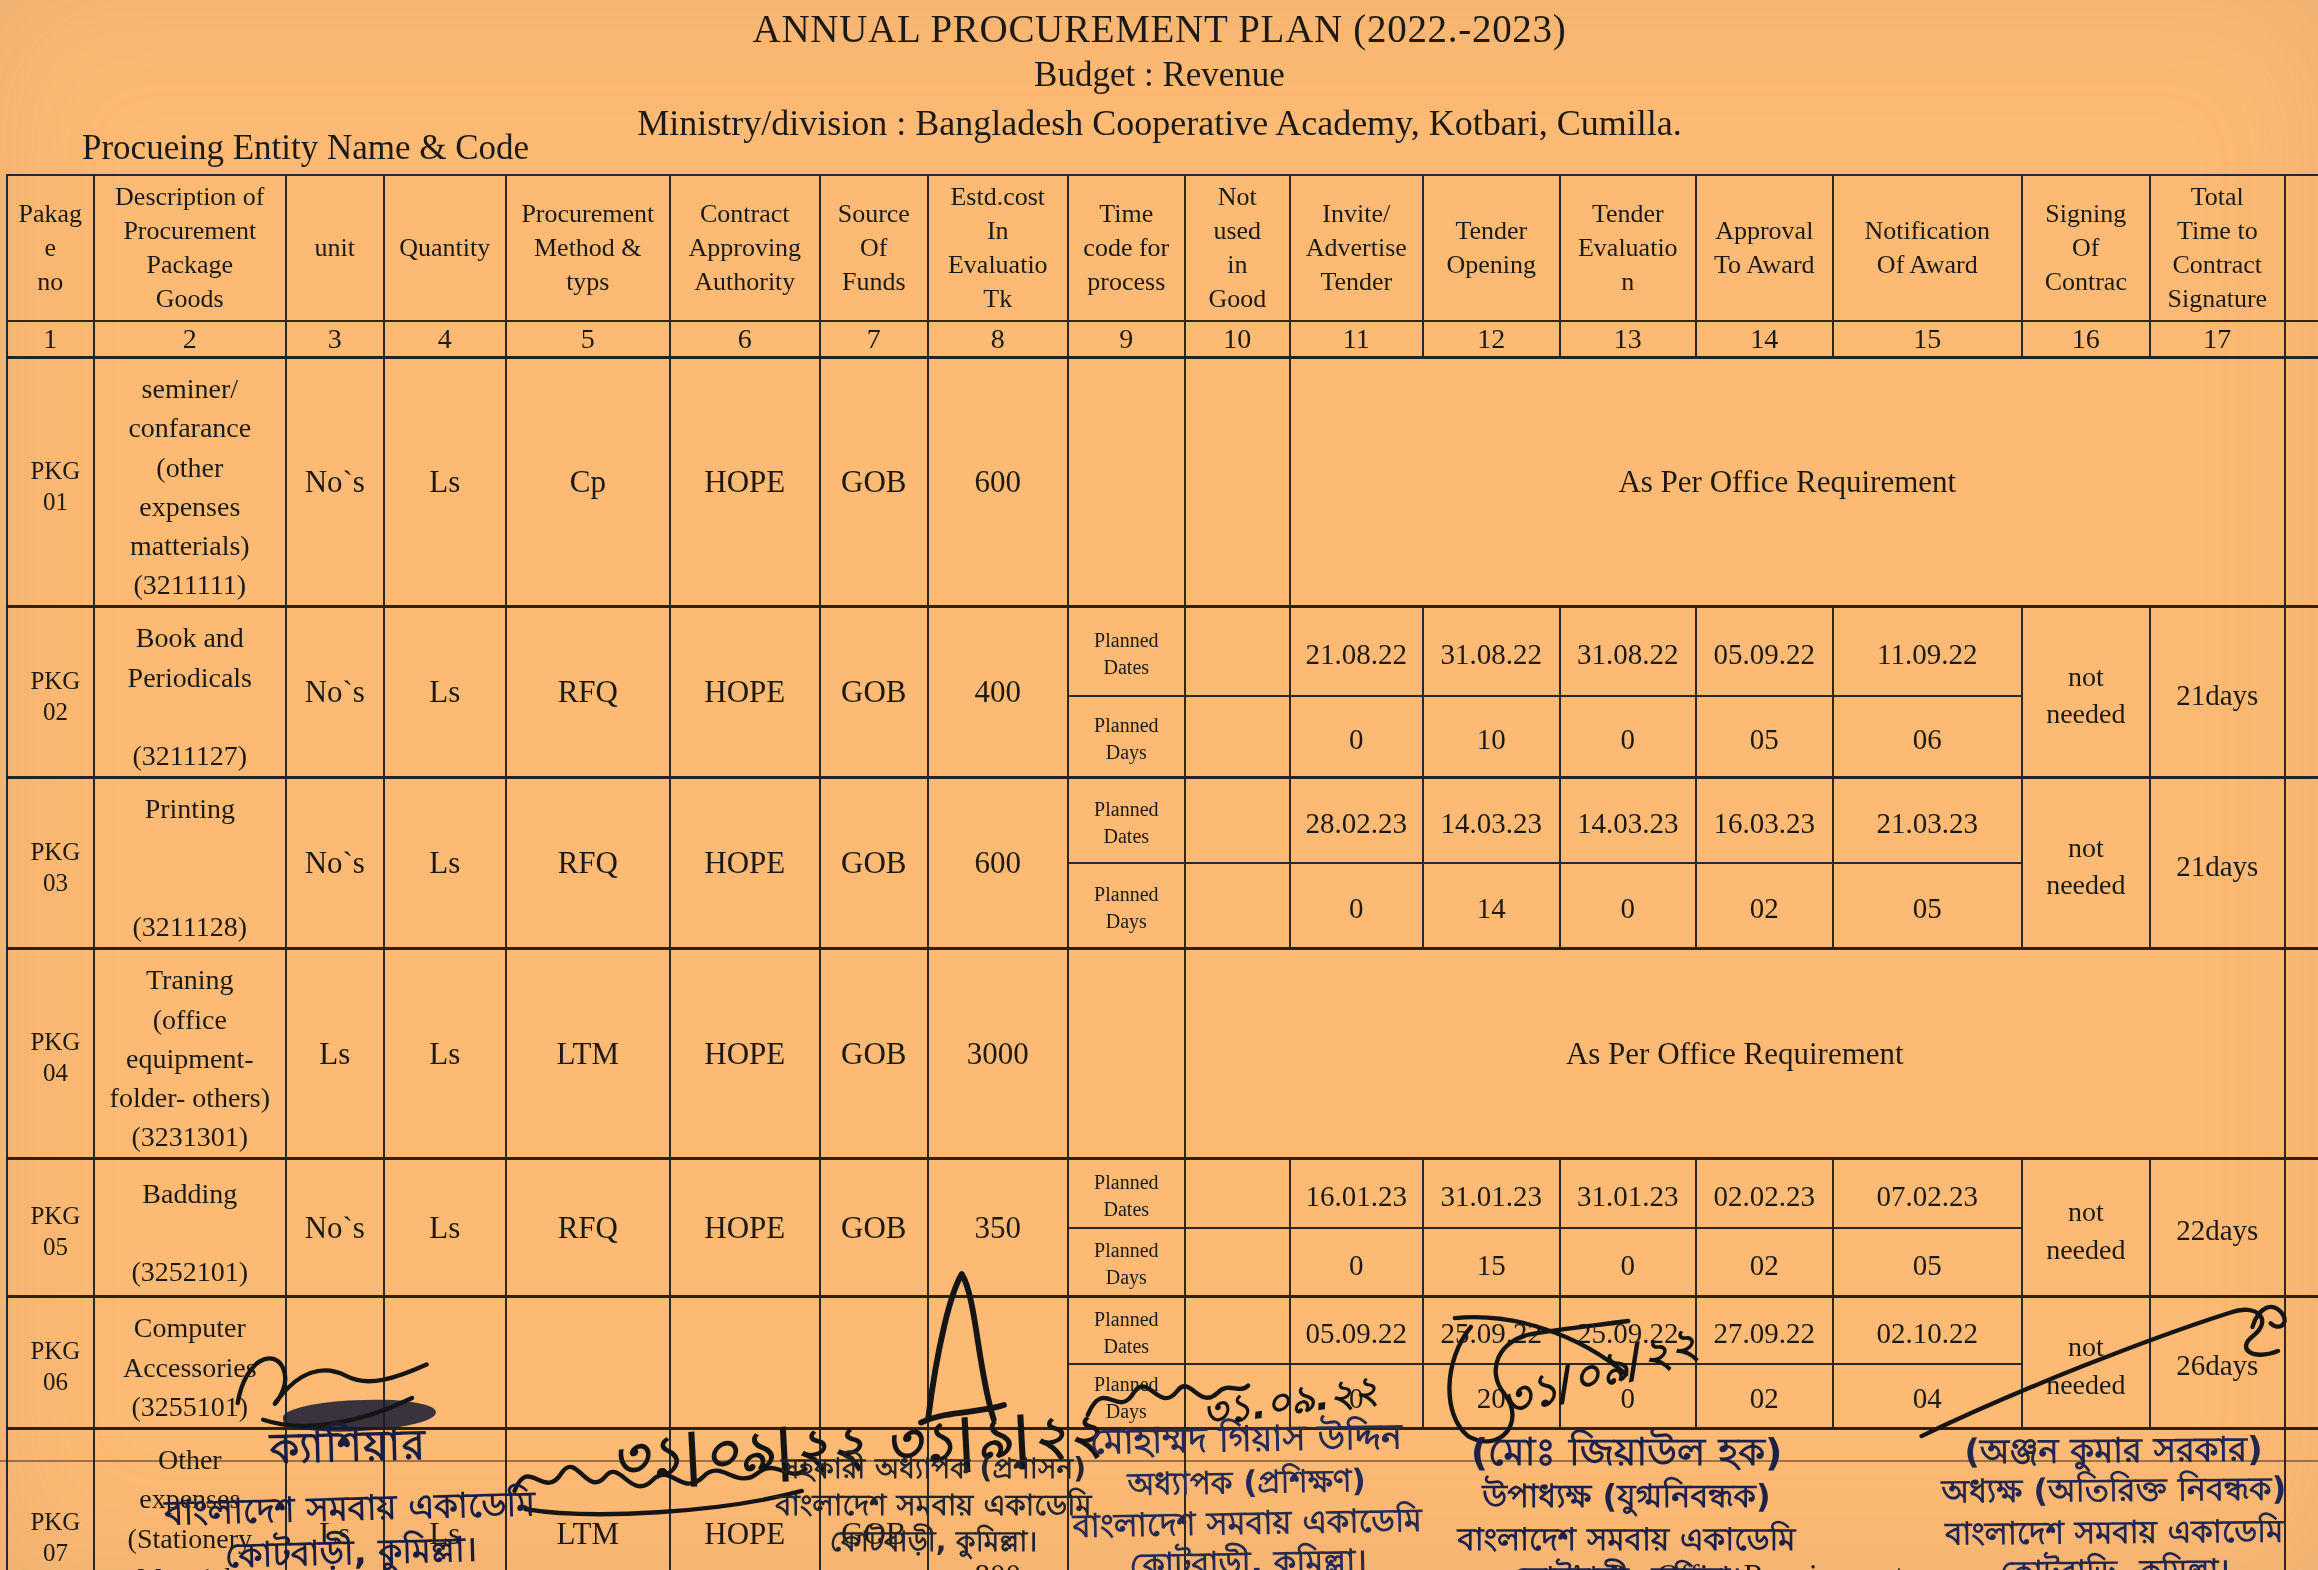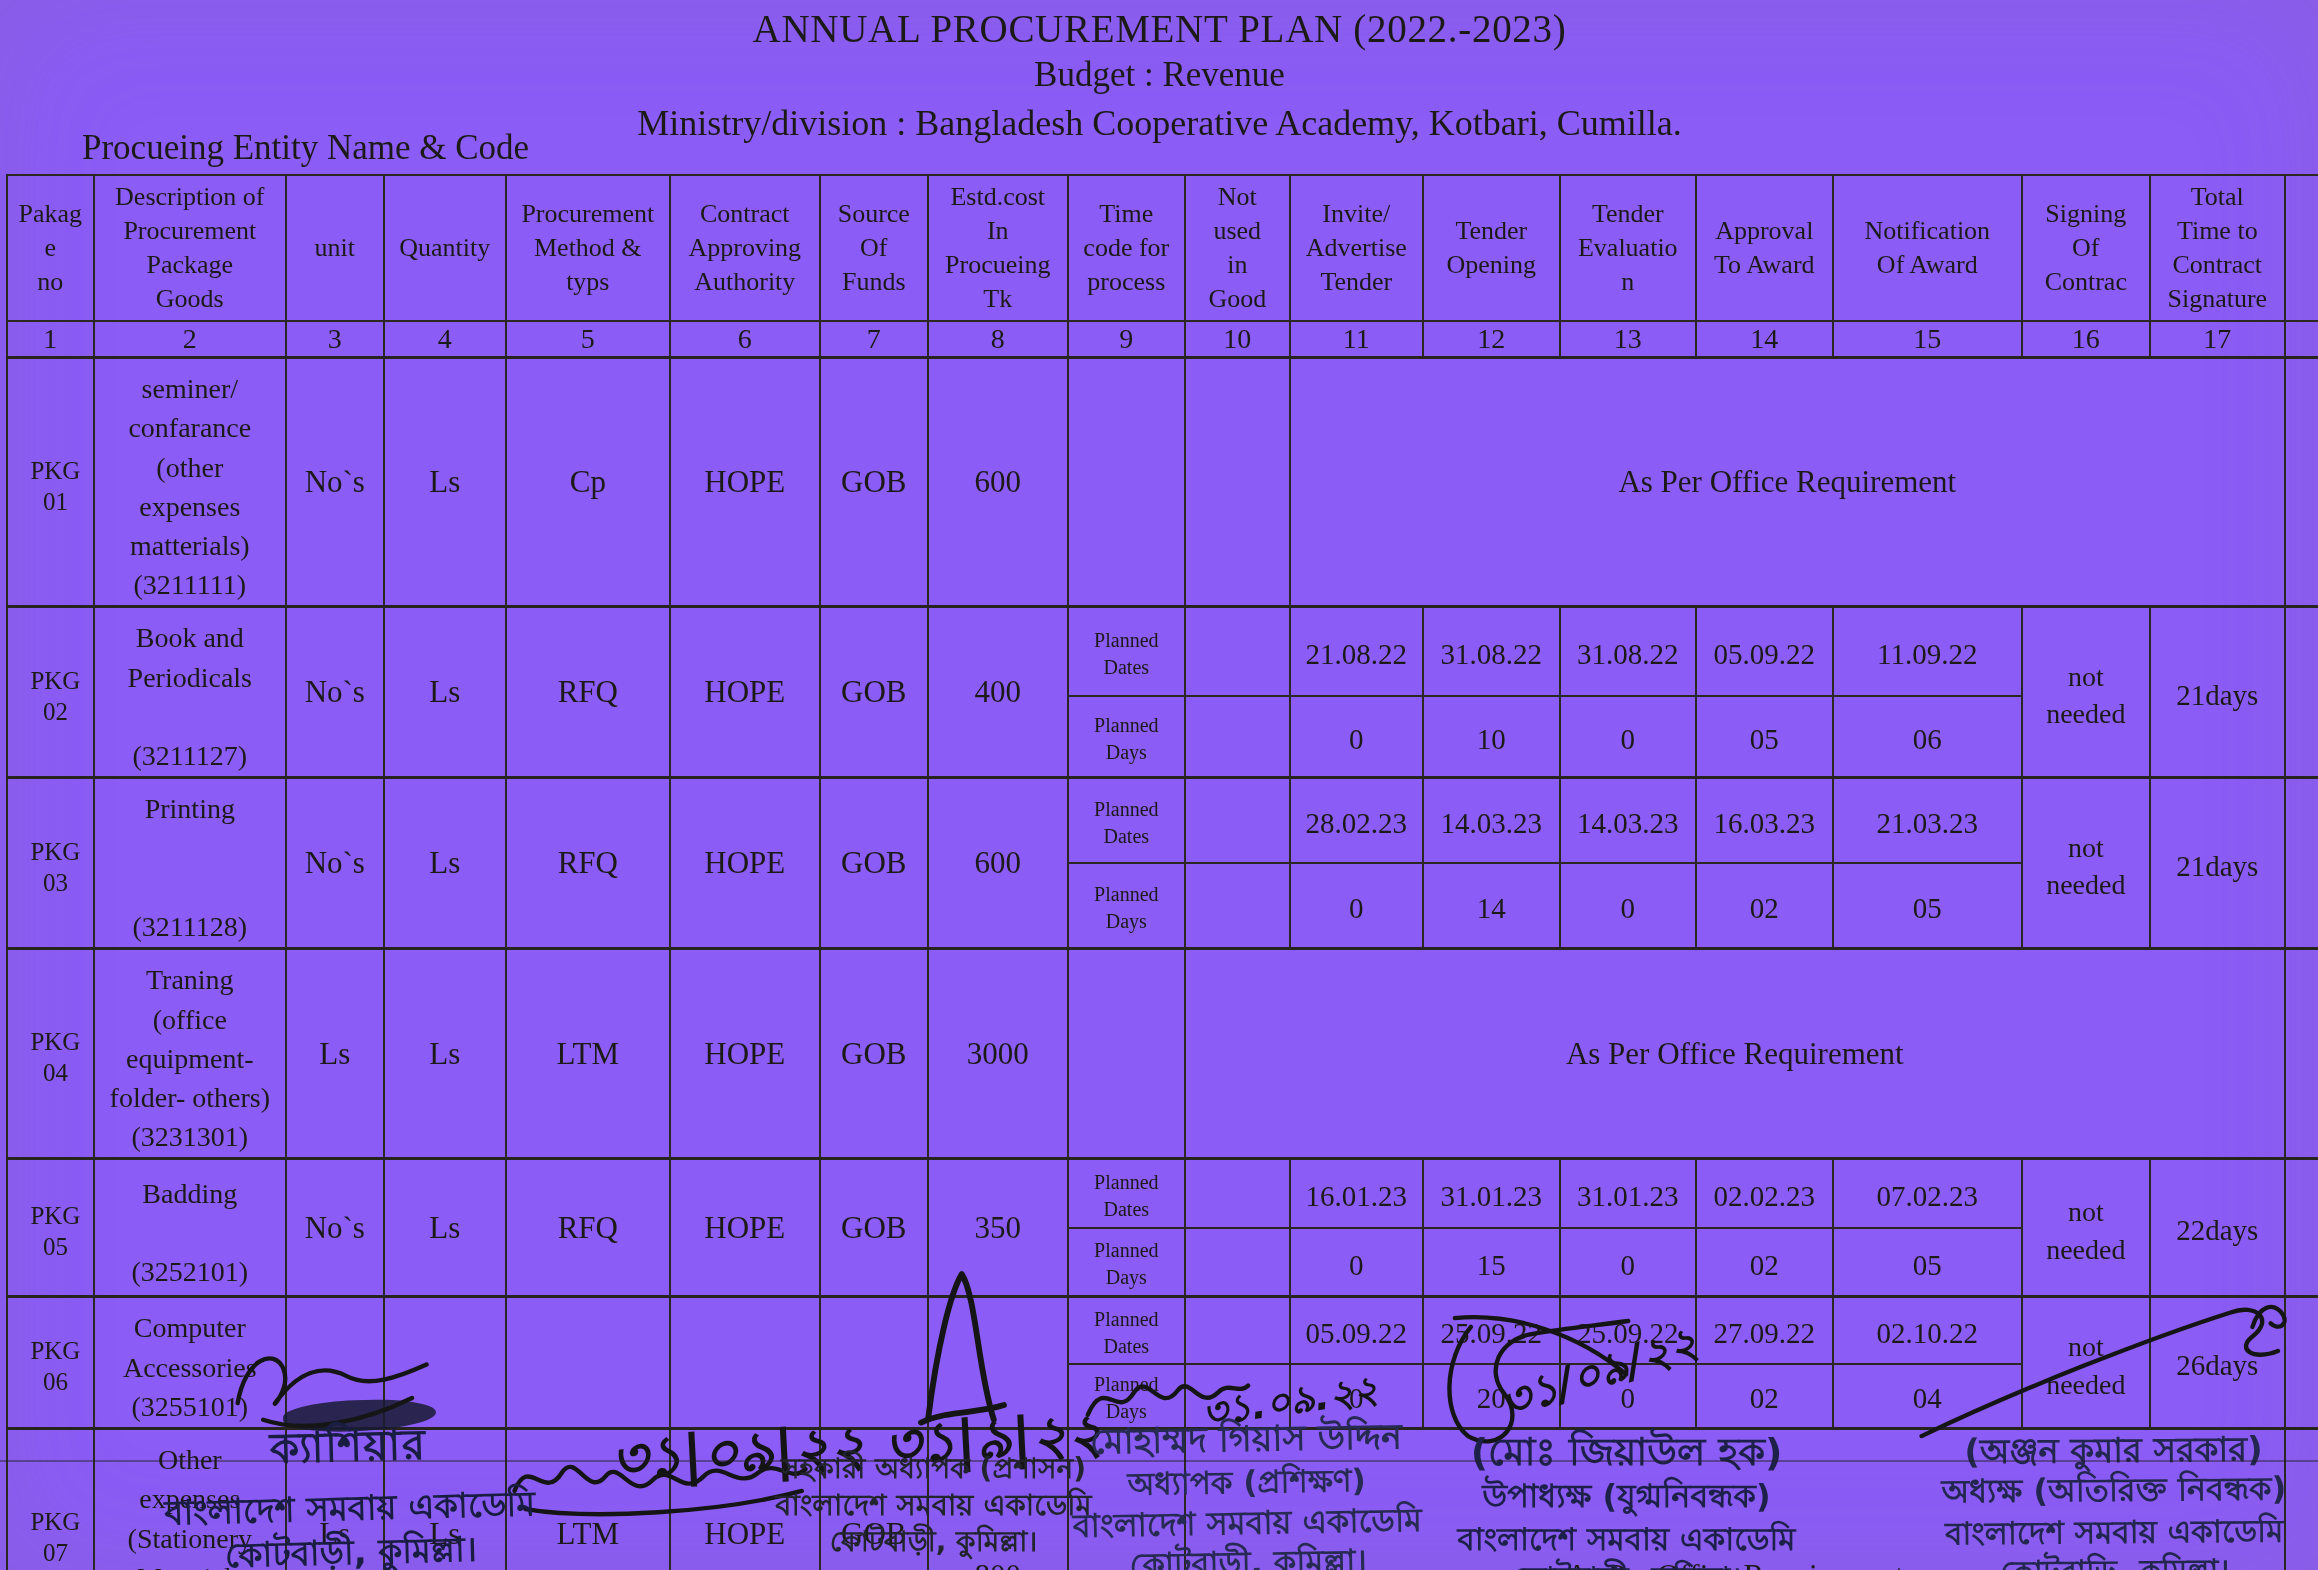--- a/index.html
+++ b/index.html
@@ -1,18 +1,18 @@
 <!DOCTYPE html>
 <html style="font-size:11.7px"><head>
 <meta charset="utf-8">
 <style>
   html,body{margin:0;padding:0;background:#d8d5cd;}
   .page{
     position:relative;width:2319px;height:1571px;overflow:hidden;
-    background:#8b5cf6;color:#1c1a16;
+    background:#fdba74;color:#1c1a16;
     font-family:"Liberation Serif", serif;
     box-shadow:inset 0 0 131px rgba(120,110,90,.12);
   }
   
   .titles{position:absolute;top:5.8px;left:0;width:100%;text-align:center;}
   .t1{font-size:39px;letter-spacing:0.7px;}
   .t2{font-size:35px;margin-top:4.4px;}
   .t3{font-size:36px;margin-top:7px;}
   .section-label{position:absolute;left:82px;top:128px;font-size:35px;}
   
@@ -136,21 +136,21 @@
 Method &amp;
 typs</td>
       <td class="hd pre">Contract
 Approving
 Authority</td>
       <td class="hd pre">Source
 Of
 Funds</td>
       <td class="hd pre">Estd.cost
 In
-Procueing
+Evaluatio
 Tk</td>
       <td class="hd pre">Time
 code for
 process</td>
       <td class="hd pre">Not
 used
 in
 Good</td>
       <td class="hd pre">Invite/
 Advertise

